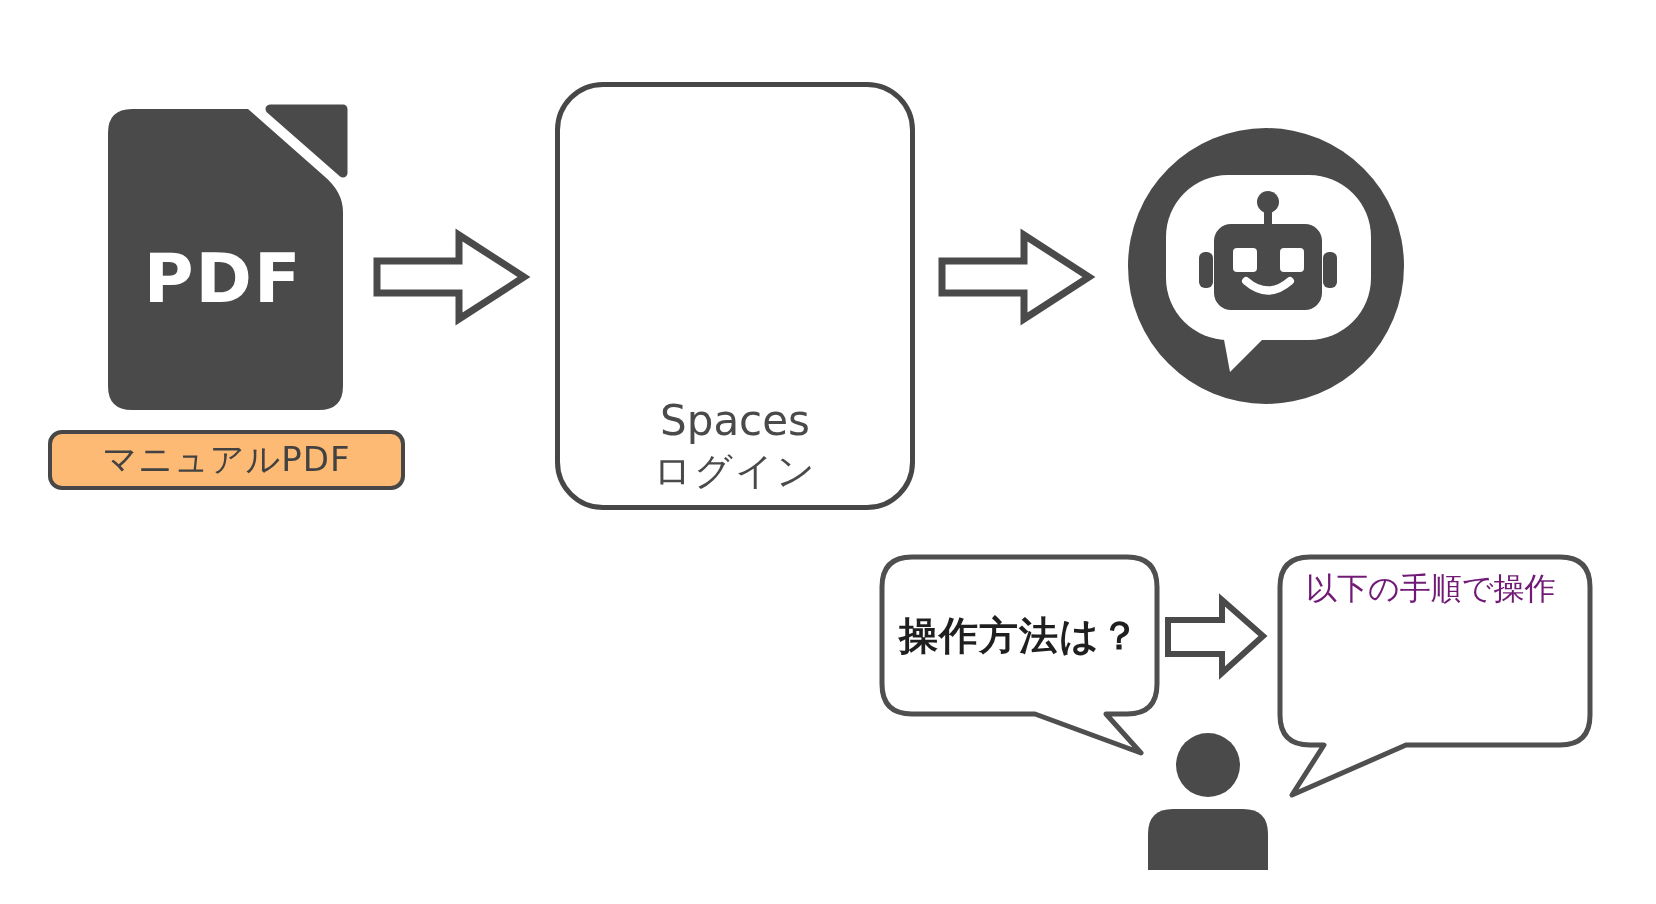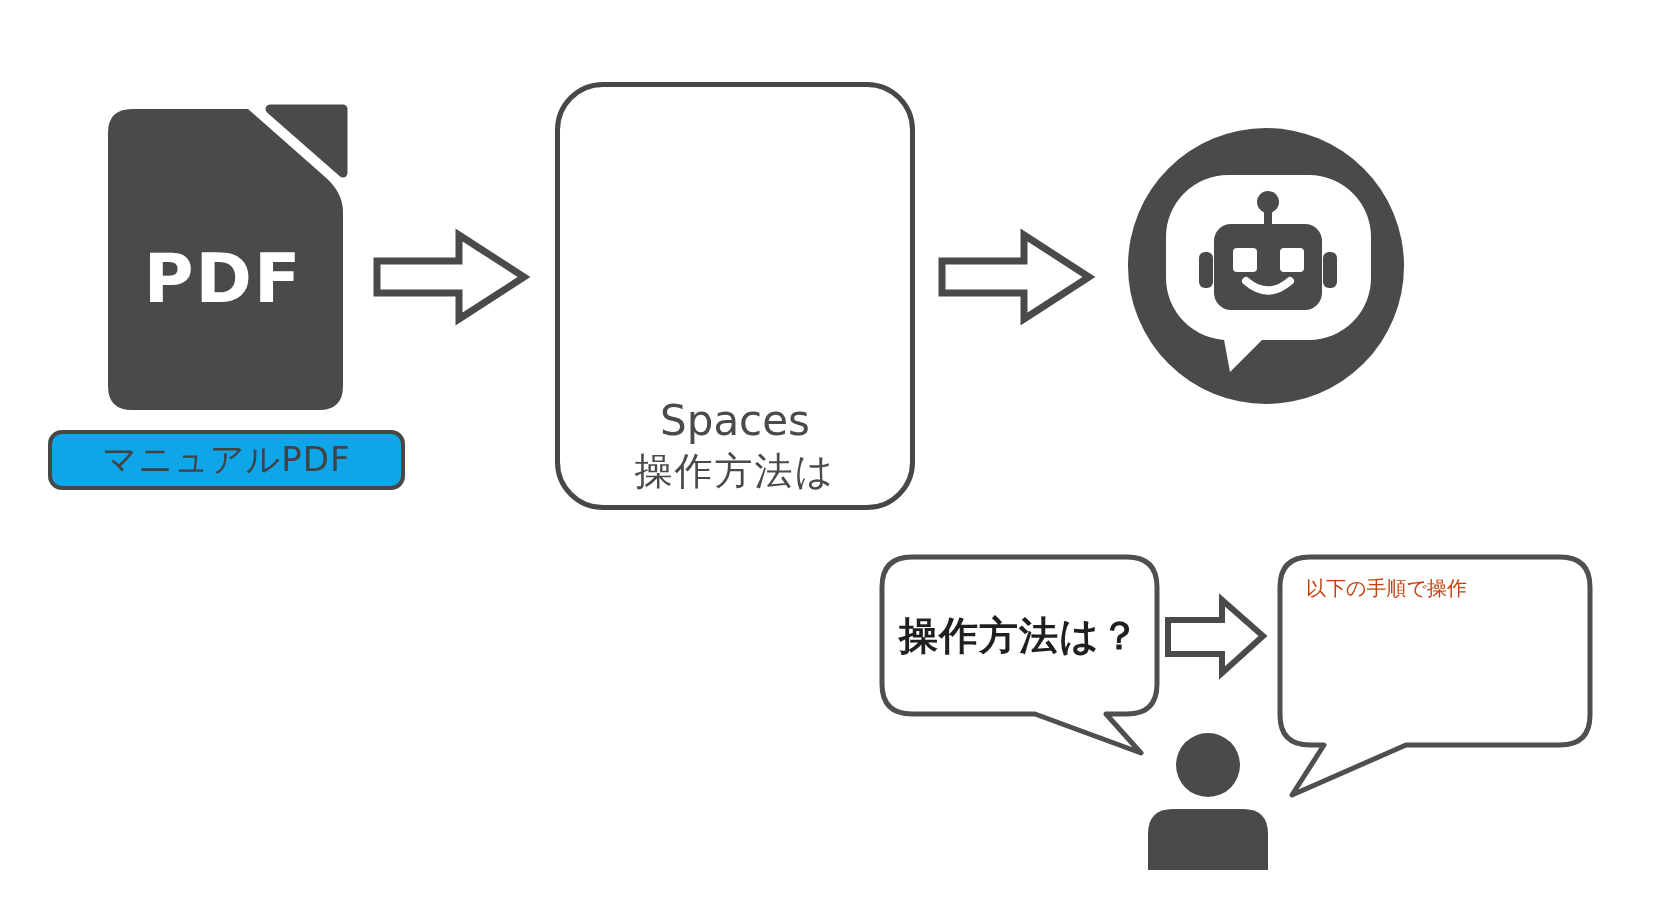--- a/index.html
+++ b/index.html
@@ -10,38 +10,38 @@
     overflow:hidden;
     font-family:"DejaVu Sans","Liberation Sans",sans-serif;
     color:#4a4a4a;
     margin-top:12px;
   }
   .diagram-layer{position:absolute;left:0;top:0;width:1656px;height:904px;}
   .abs{position:absolute;box-sizing:border-box;}
   .label-box{
     border:4px solid #474747;
     border-radius:14px;
-    background:#0ea5e9;
+    background:#fdba74;
     display:flex;align-items:center;justify-content:center;
     font-size:34px;color:#424242;letter-spacing:1px;
     white-space:nowrap;
   }
   .container-box{
     border:5px solid #474747;
     border-radius:48px;
     background:#ffffff;
   }
   .center-text{display:flex;align-items:center;justify-content:center;text-align:center;white-space:nowrap;}
   .pdf-text{
     font-size:68px;font-weight:bold;color:#ffffff;letter-spacing:2px;
   }
   .spaces-title{font-size:42px;color:#4a4a4a;}
   .spaces-subtitle{font-size:38px;color:#4a4a4a;letter-spacing:2px;}
   .q-text{font-size:39px;color:#1f1f1f;letter-spacing:1px;font-weight:bold;}
-  .a-text{font-size:20px;color:#c2410c;line-height:38px;text-align:left;}
+  .a-text{font-size:31px;color:#701a75;line-height:38px;text-align:left;}
   .a-text div{white-space:nowrap;}
 </style>
 </head>
 <body>
 
 <div class="canvas">
 
   <svg class="diagram-layer" viewBox="0 0 1656 904">
 
     <g>
@@ -85,21 +85,21 @@
   </svg>
 
   <div class="abs center-text pdf-text" style="left:140px;top:228px;width:166px;height:76px;">PDF</div>
 
   <div class="abs label-box" style="left:48px;top:418px;width:357px;height:60px;">
     <span>マニュアルPDF</span>
   </div>
 
   <div class="abs container-box" style="left:555px;top:70px;width:360px;height:428px;"></div>
   <div class="abs center-text spaces-title" style="left:555px;top:384px;width:360px;height:48px;">Spaces</div>
-  <div class="abs center-text spaces-subtitle" style="left:555px;top:436px;width:360px;height:46px;">操作方法は</div>
+  <div class="abs center-text spaces-subtitle" style="left:555px;top:436px;width:360px;height:46px;">ログイン</div>
 
 
   <div class="abs center-text q-text" style="left:882px;top:545px;width:275px;height:157px;">操作方法は？</div>
 
   <div class="abs a-text" style="left:1306px;top:557px;width:284px;height:166px;">
     <div>以下の手順で操作</div>
   </div>
 
 </div>
 

